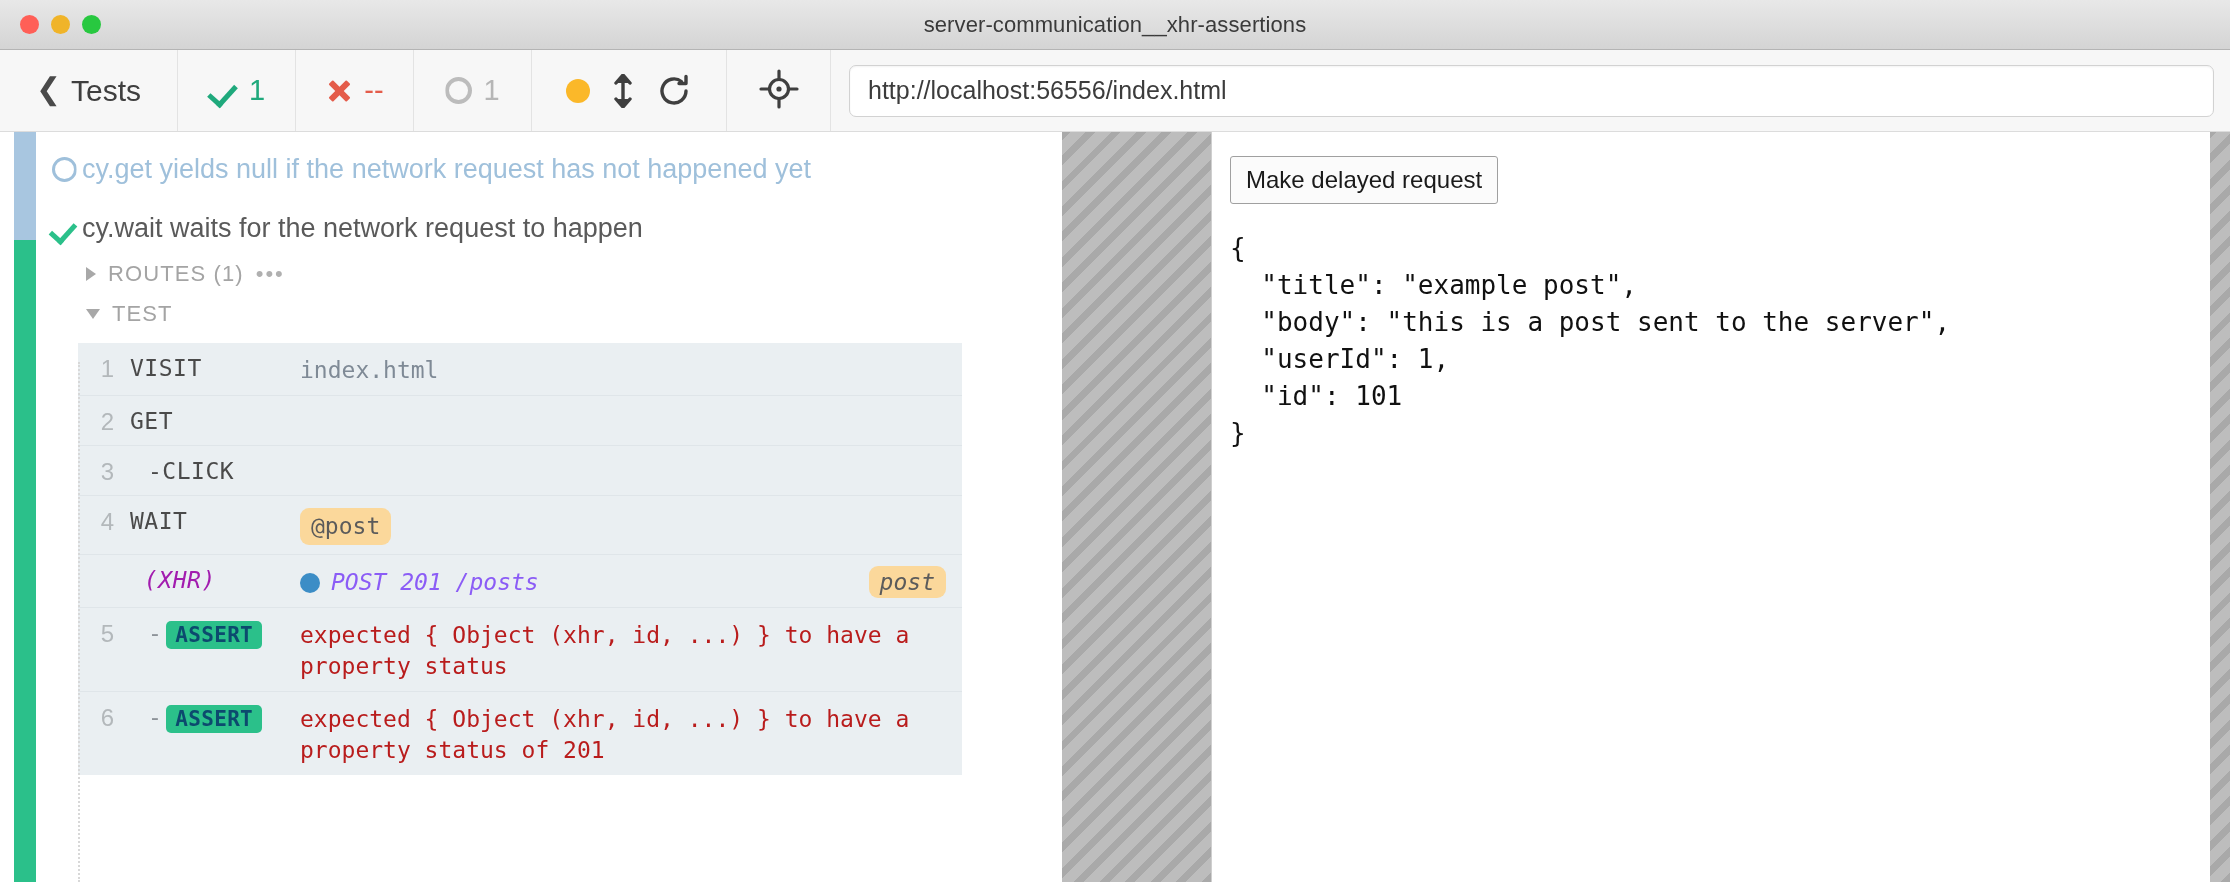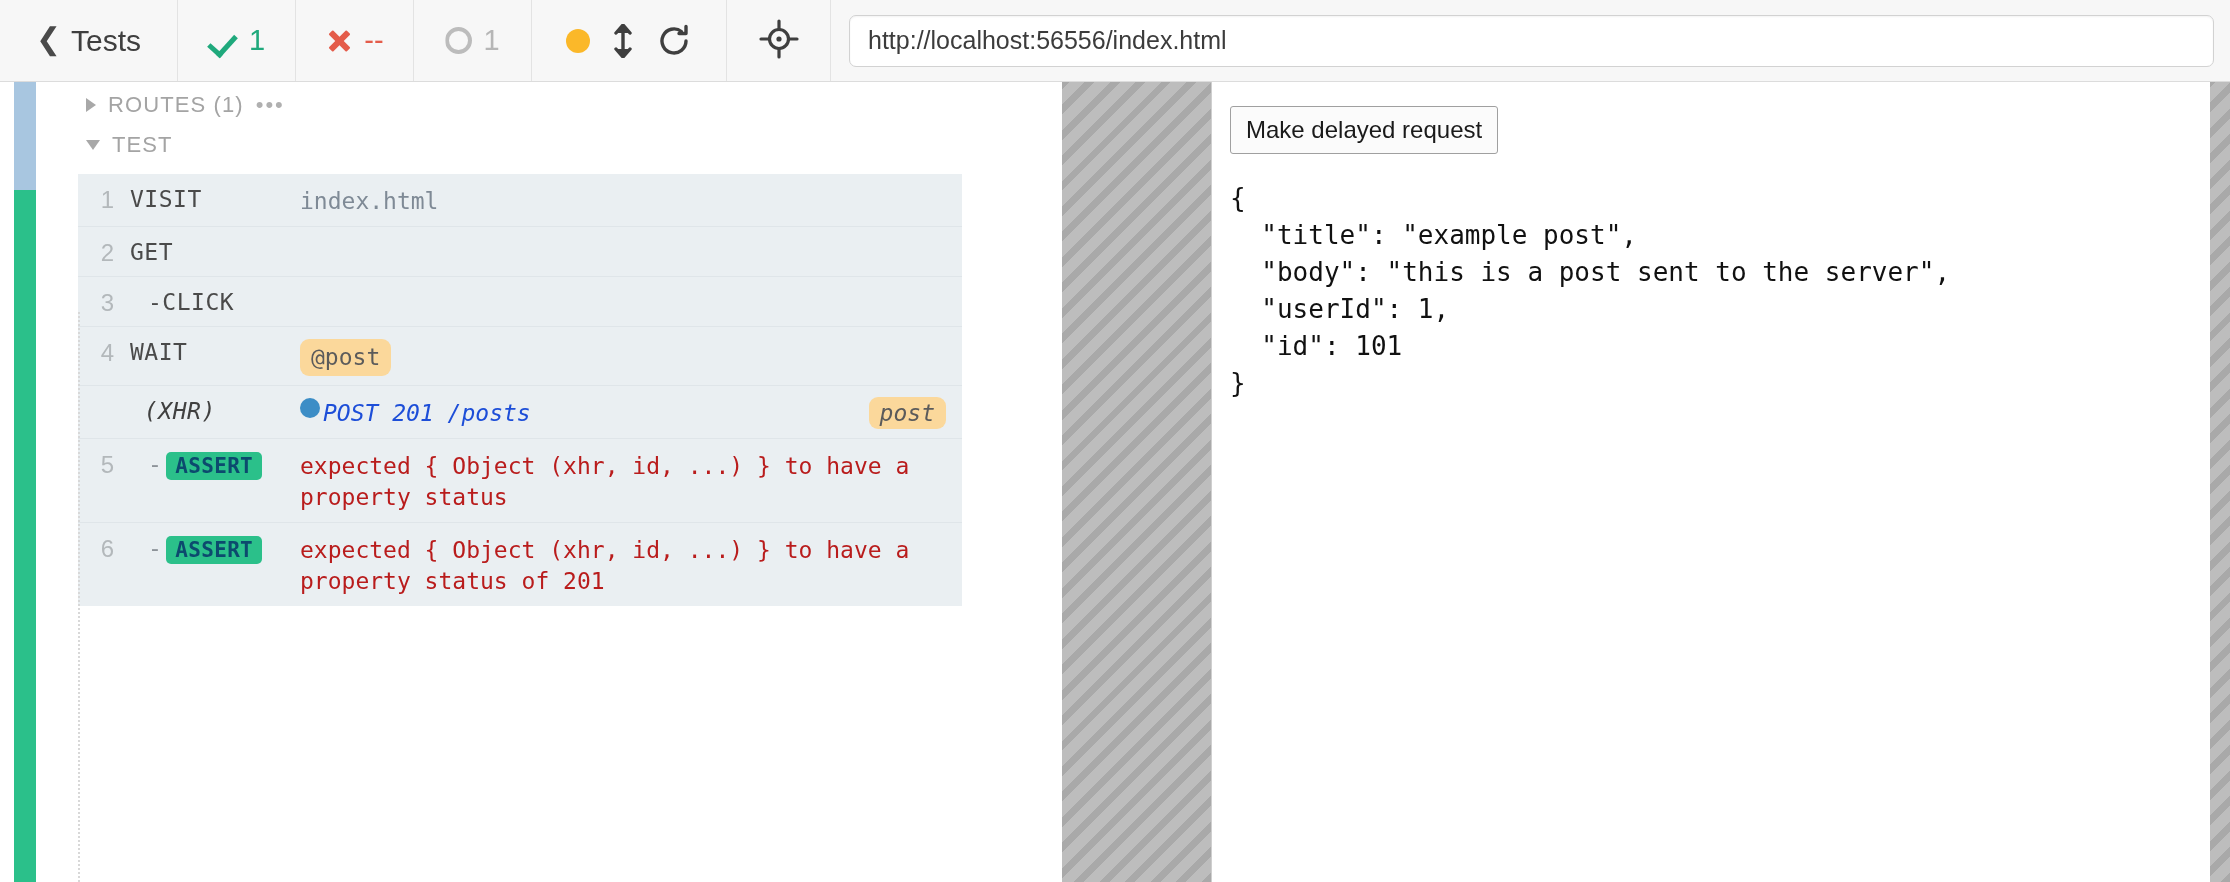--- a/index.html
+++ b/index.html
@@ -135,31 +135,31 @@
   .cmd {
     display: flex; align-items: flex-start;
     background: #eaeff2; border-bottom: 1px solid #dfe5e9;
     padding: 9px 16px 9px 0; min-height: 44px;
   }
   .cmd-num { width: 52px; flex: 0 0 52px; text-align: right; padding-right: 16px;
              font-size: 24px; color: #b3b8bb; font-family: "Liberation Sans", sans-serif; padding-top:3px;}
   .cmd-name { width: 170px; flex: 0 0 170px; font-family: "DejaVu Sans Mono", monospace;
               font-size: 23px; color: #4a4a4a; letter-spacing: .5px; padding-top:3px;}
   .cmd-name.child { padding-left: 18px; }
-  .cmd-name.xhr { font-style: italic; color: #404040; padding-left: 14px; }
+  .cmd-name.xhr { font-style: italic; color: #a21caf; padding-left: 14px; }
   .cmd-msg { flex: 1; font-family: "DejaVu Sans Mono", monospace; font-size: 23px;
              color: #7f8a96; line-height: 1.35; padding-top: 3px; }
 
   .alias-pill {
     display: inline-block; background: #fbd89b; color: #5b5b5b;
     border-radius: 9px; padding: 3px 11px; font-family: "DejaVu Sans Mono", monospace;
     font-size: 23px;
   }
   .alias-pill.italic { font-style: italic; }
-  .xhr-line { display: flex; gap: 3px; font-style: italic; color: #1d4ed8; }
+  .xhr-line { display: flex; align-items: center; gap: 11px; font-style: italic; color: #8b5cf6; }
   .bluedot { width: 20px; height: 20px; border-radius: 50%; background: #3c8dc6; flex:0 0 20px; }
   .assert-tag {
     display: inline-block; background: #2bc08a; color: #0c4a6e;
     font-family: "DejaVu Sans Mono", monospace; font-size: 21px; font-weight: bold;
     border-radius: 5px; padding: 2px 9px; letter-spacing: .3px; vertical-align: middle;
   }
   .cmd-assert .cmd-name { color: #8d9399; }
   .assert-msg { color: #b91c1c; }
   .dash { color: #8d9399; margin-right: 4px; }
 
@@ -187,20 +187,28 @@
     color: #111111; line-height: 1.42; white-space: pre;
   }
   .right-edge { width: 20px; flex: 0 0 20px; background:
       repeating-linear-gradient(-45deg, #a9a9a9 0 7px, #bdbdbd 7px 18px); }
 </style>
 </head>
 <body>
 
 <div class="window">
 
+  <div class="titlebar">
+    <div class="traffic">
+      <span class="dot red"></span>
+      <span class="dot yellow"></span>
+      <span class="dot green"></span>
+    </div>
+    <div class="win-title">server-communication__xhr-assertions</div>
+  </div>
 
   <div class="toolbar">
 
     <div class="tb-cell tb-back">
       <span class="chev">❮</span>
       <span class="lbl">Tests</span>
     </div>
 
     <div class="tb-stats">
       <div class="stat pass">
@@ -253,20 +261,34 @@
 
     <div class="reporter">
 
       <div class="statusbars">
         <div class="sbar pending" style="top:0; height:108px;"></div>
         <div class="sbar passed" style="top:108px; bottom:0;"></div>
       </div>
 
       <div class="guide"></div>
 
+      <div class="tests">
+        <div class="test-item">
+          <span class="test-ico">
+              <span class="ring-o"></span>
+            </span>
+          <span class="test-title pending">cy.get yields null if the network request has not happened yet</span>
+        </div>
+        <div class="test-item" style="margin-top:12px">
+          <span class="test-ico">
+              <span class="chk-g"></span>
+            </span>
+          <span class="test-title passed">cy.wait waits for the network request to happen</span>
+        </div>
+      </div>
 
       <div class="section">
         <span class="tri right"></span>
         <span>ROUTES (1)</span>
         <span class="ellip">•••</span>
       </div>
 
       <div class="section" style="padding-top:4px">
         <span class="tri down"></span>
         <span>TEST</span>

